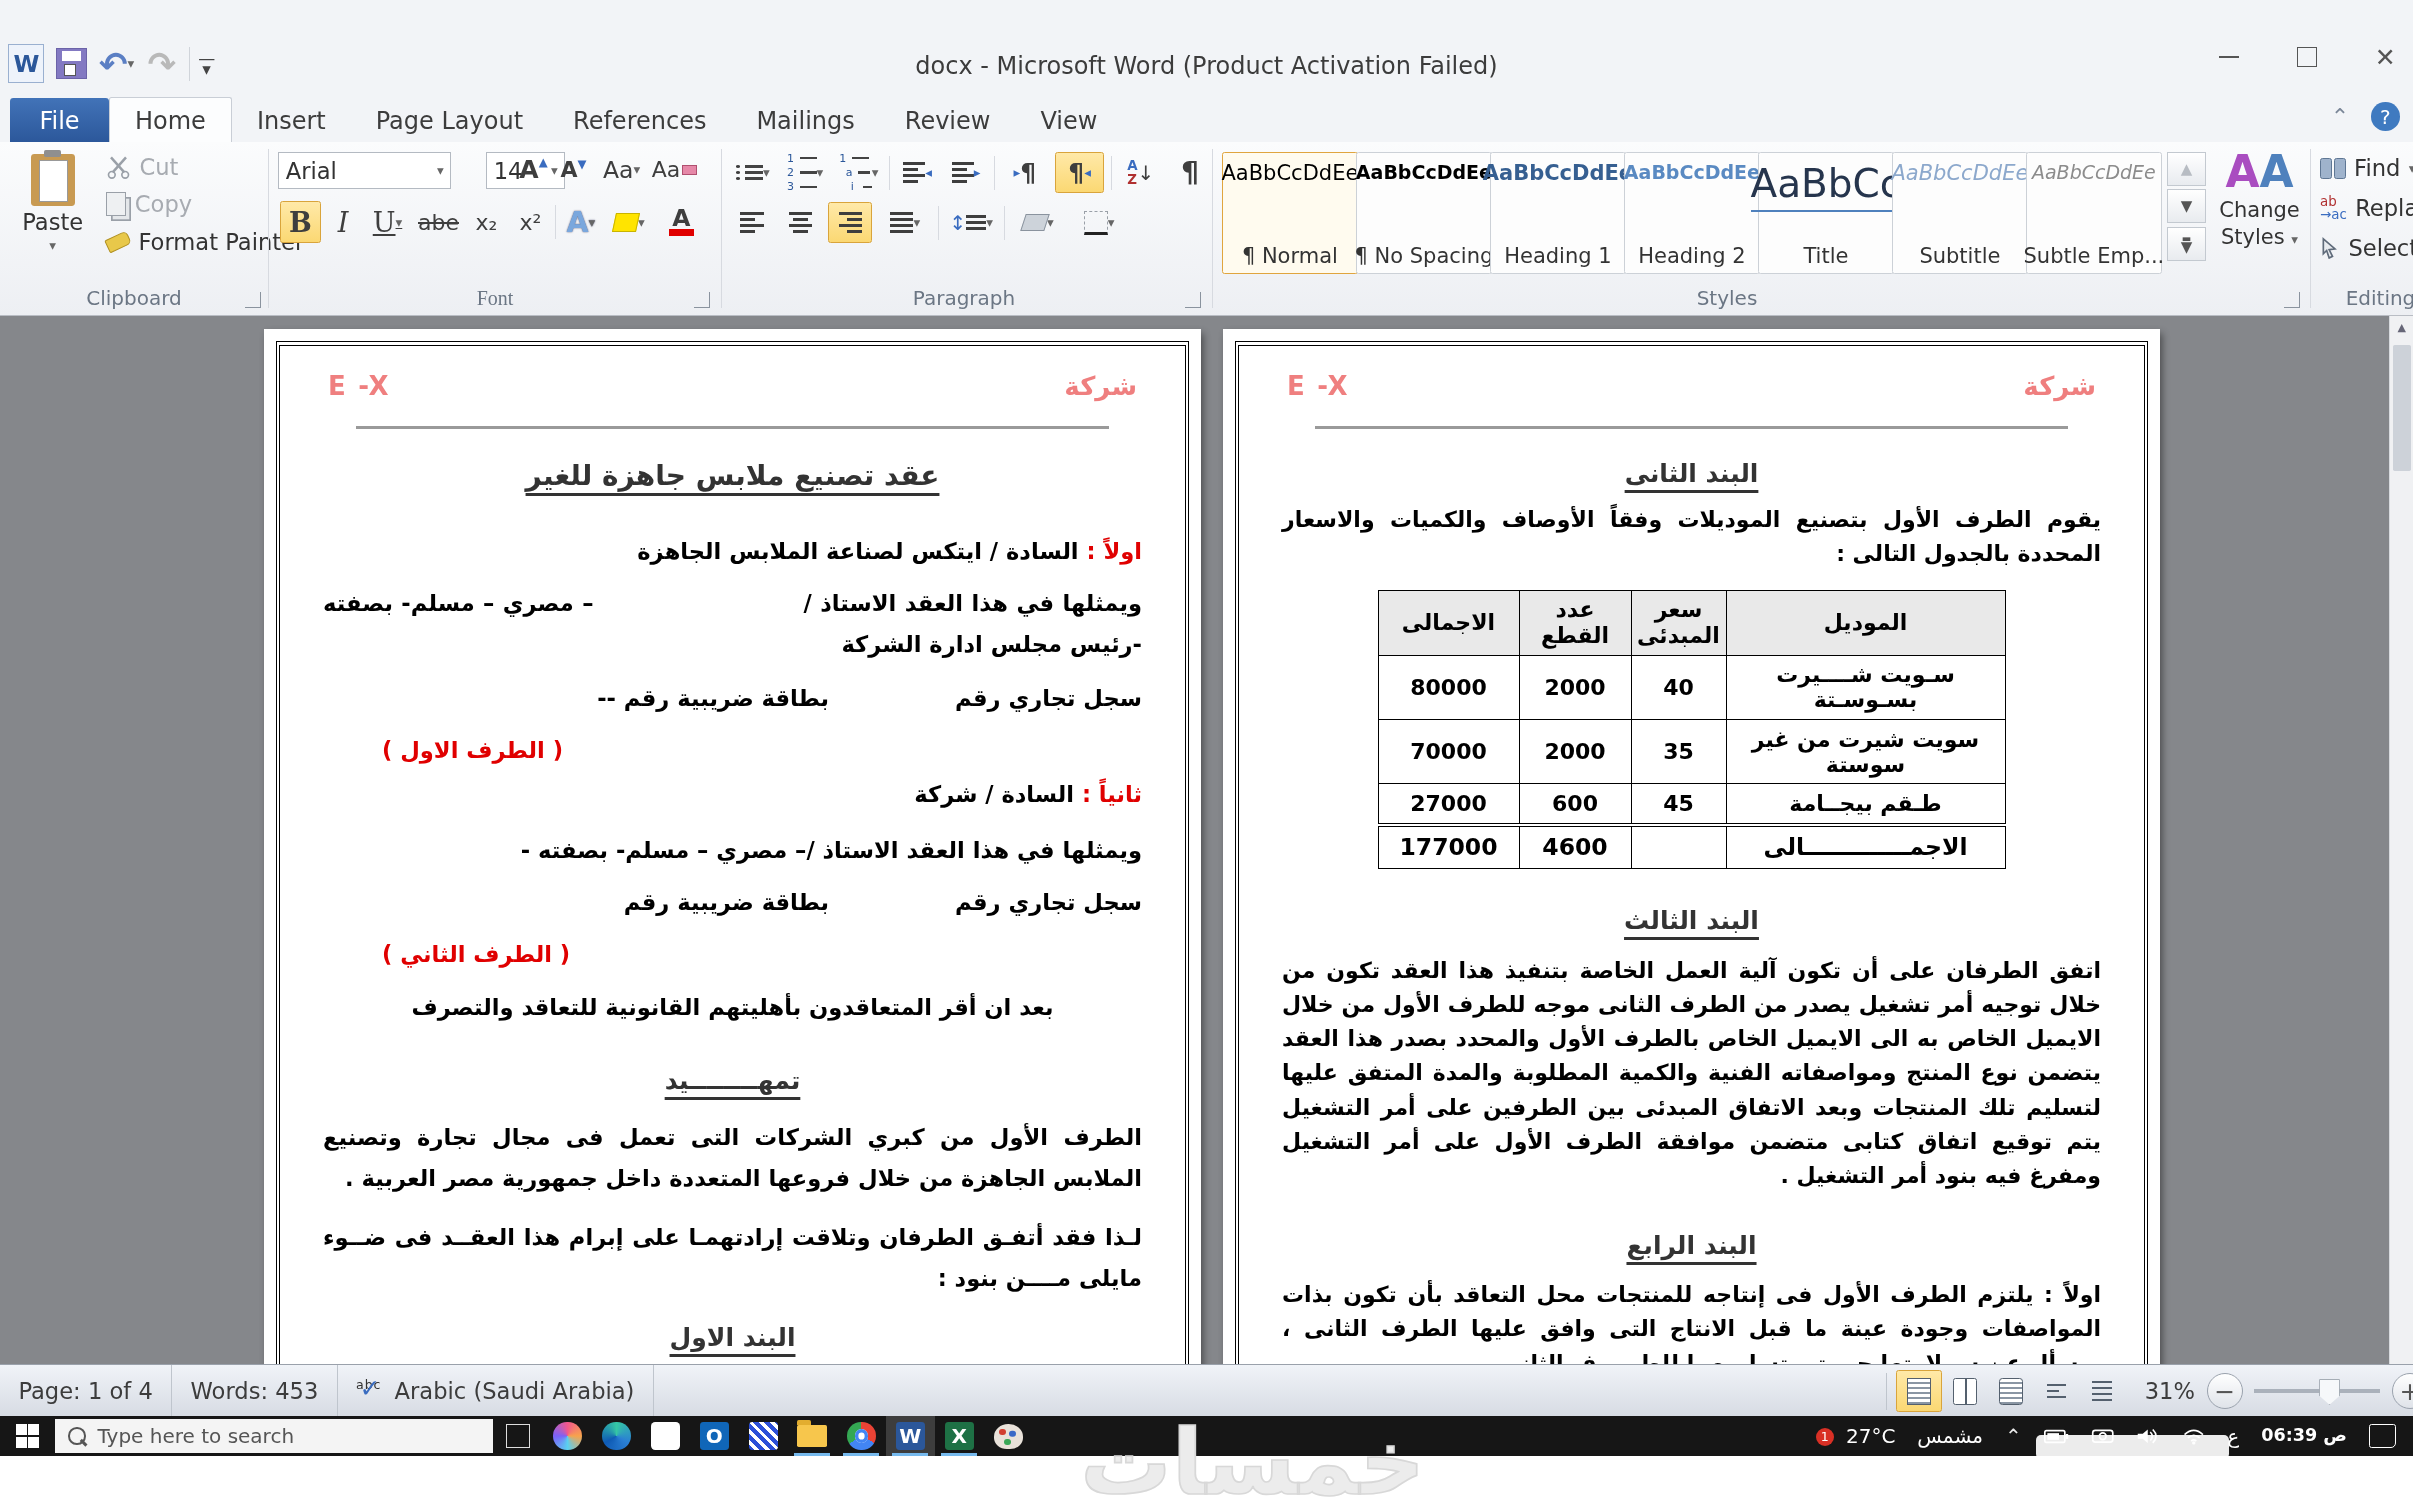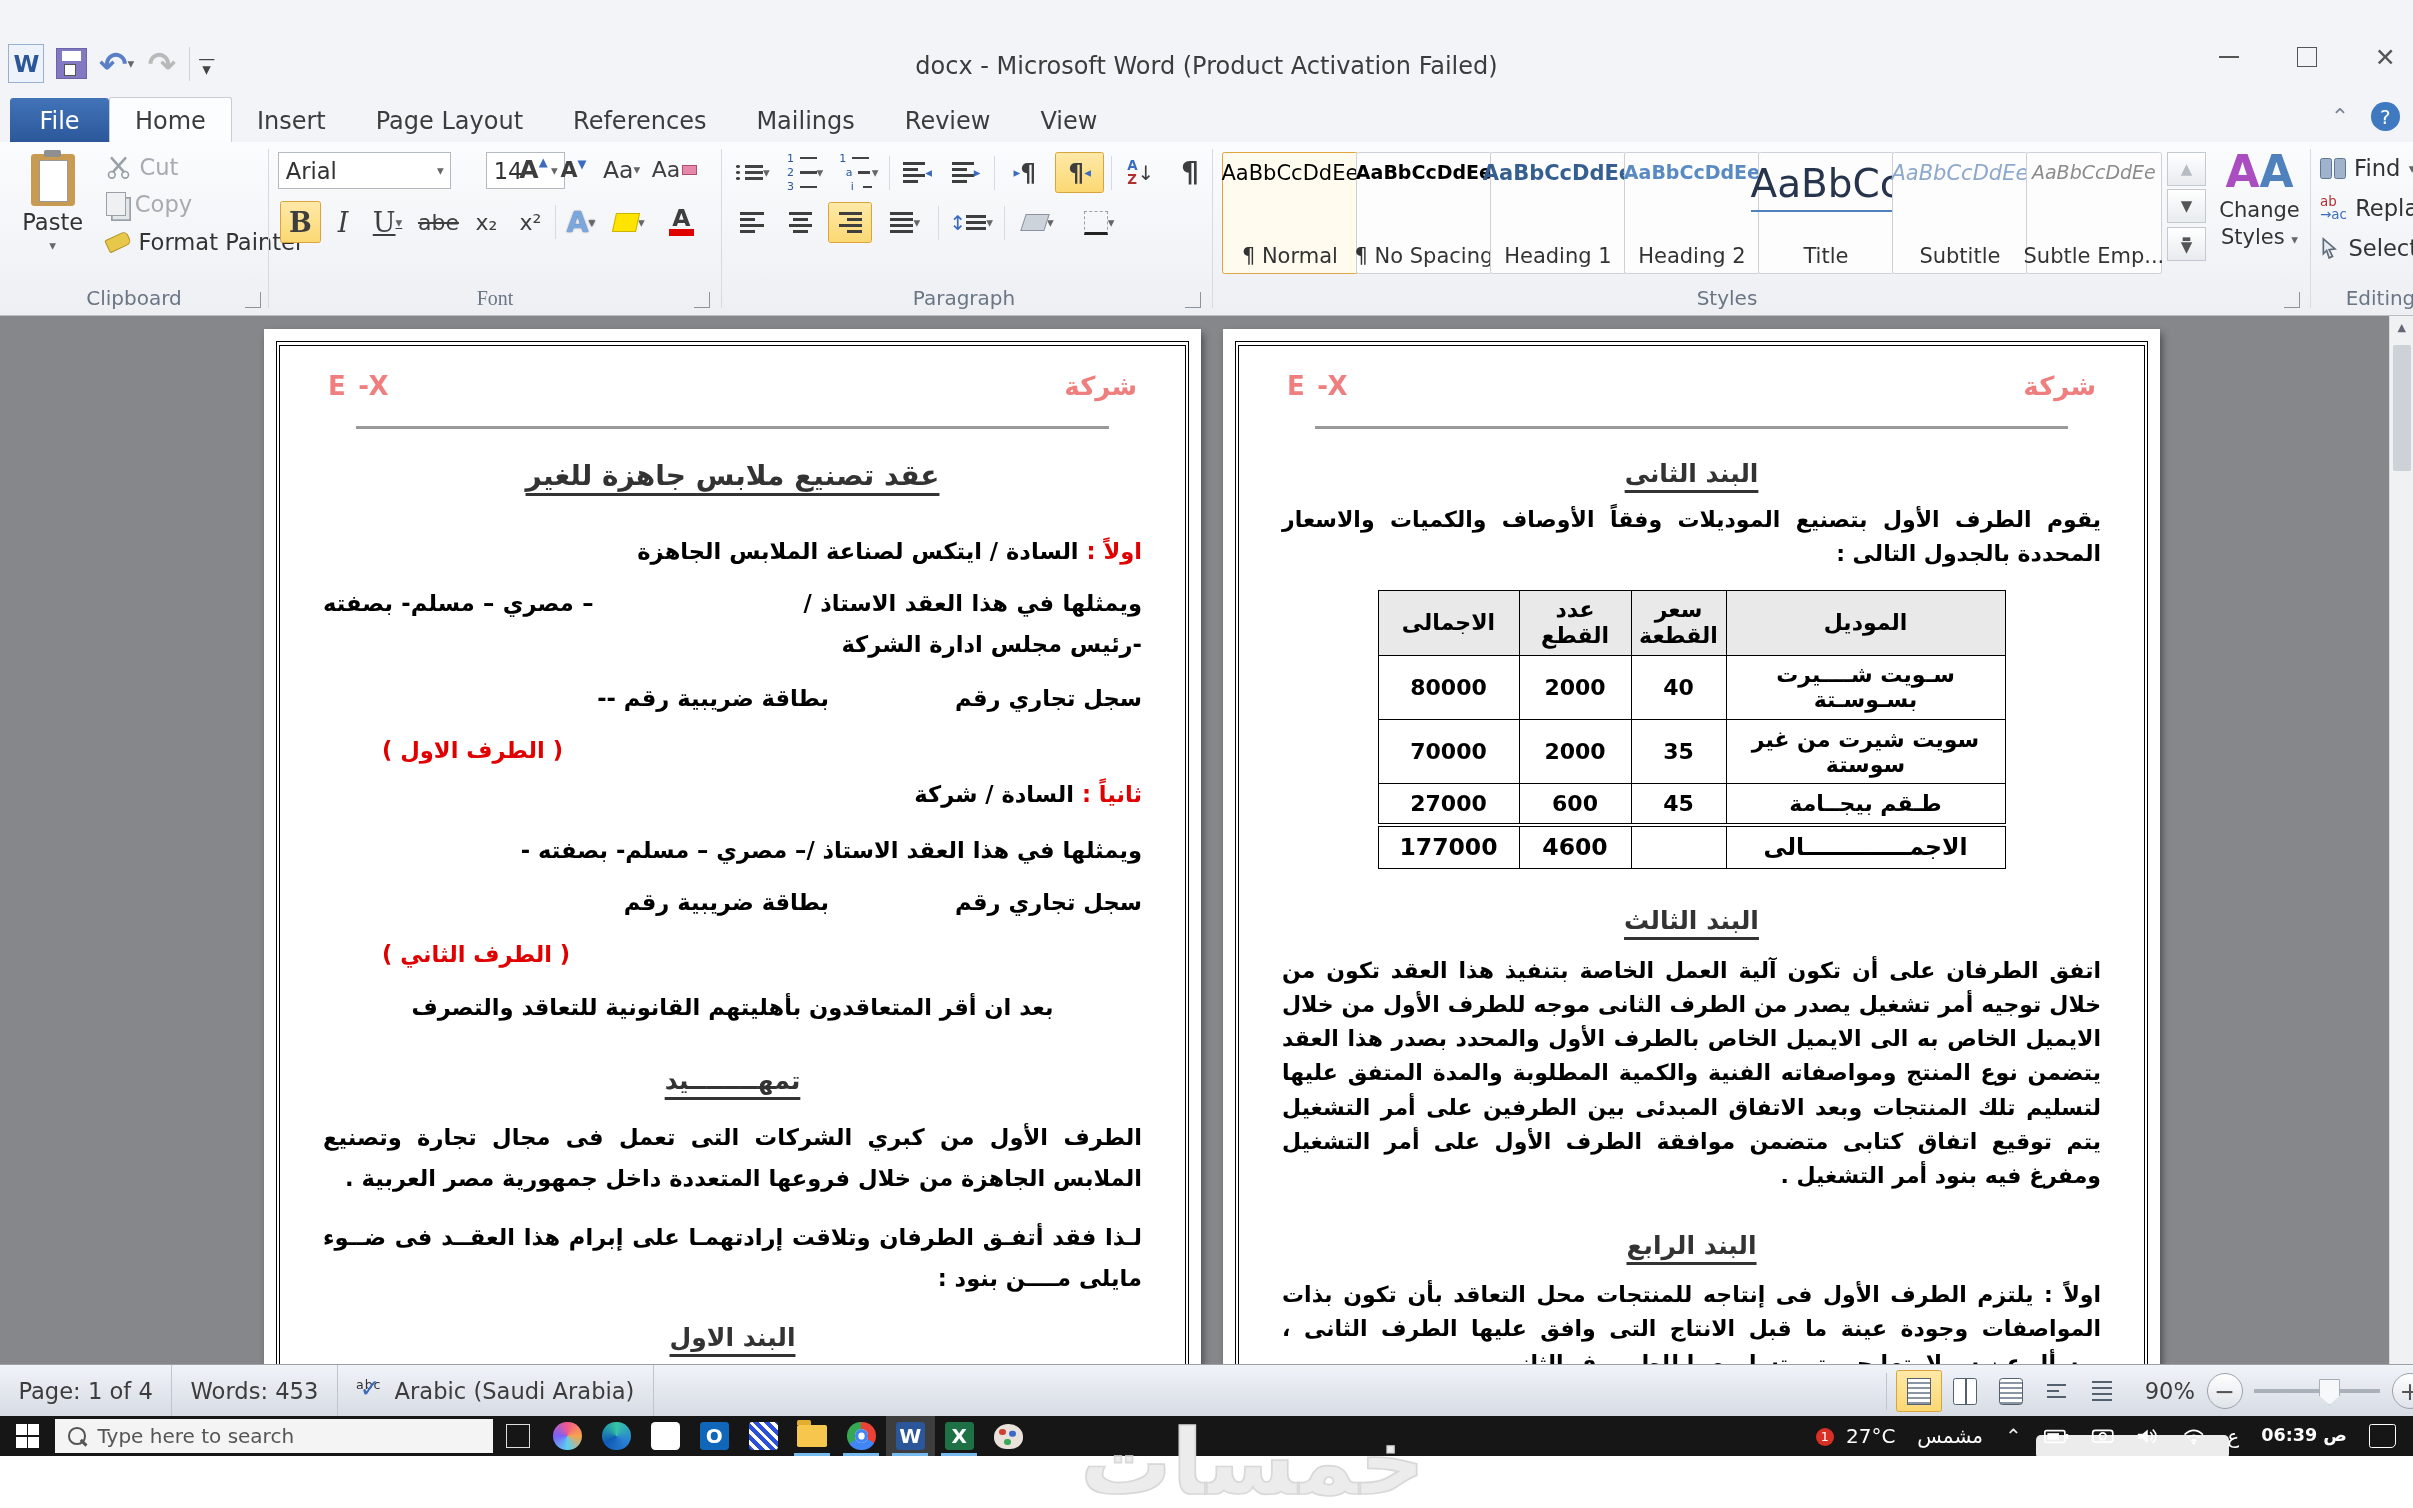--- a/index.html
+++ b/index.html
@@ -554,21 +554,21 @@
           <span class="brand">E  -X</span>
           <span class="brand">شركة</span>
         </div>
         <div class="hrline"></div>
         <div class="h-und" style="margin-top:30px;">البند الثانى</div>
         <p class="p2" style="margin:15px 0 0;">يقوم الطرف الأول بتصنيع الموديلات  وفقاً الأوصاف والكميات والاسعار المحددة بالجدول التالى :</p>
         <table class="contract">
           <tbody>
               <tr>
             <th style="width:268px;">الموديل</th>
-            <th style="width:84px;">سعر القطعة</th>
+            <th style="width:84px;">سعر المبدئى</th>
             <th style="width:101px;margin-left:42px;">عدد القطع</th>
             <th style="width:130px;">الاجمالى</th>
           </tr>
           <tr>
             <td>سـويت شــــيرت بسـوسـتة</td>
                 <td>40</td>
             <td>2000</td>
                 <td>80000</td>
           </tr>
           <tr>
@@ -635,21 +635,21 @@
           </span>
         </div>
       <div class="viewbtn">
           <span class="lines">
             <i style="width:20px;background:#54606e;"></i>
             <i style="width:20px;background:#54606e;"></i>
             <i style="width:20px;background:#54606e;"></i>
             <i style="width:20px;background:#54606e;"></i>
           </span>
         </div>
-      <div style="font-size:22.6px;margin:0 11.7px 0 20px;">90%</div>
+      <div style="font-size:22.6px;margin:0 11.7px 0 20px;">31%</div>
       <div class="zoomminus">−</div>
       <div class="zoomtrack">
           <div class="zoomthumb"></div>
         </div>
       <div class="zoomplus" style="margin-right:-15px;">+</div>
     </div>
   </div>
 
   <div id="taskbar">
     <div class="startbtn">

